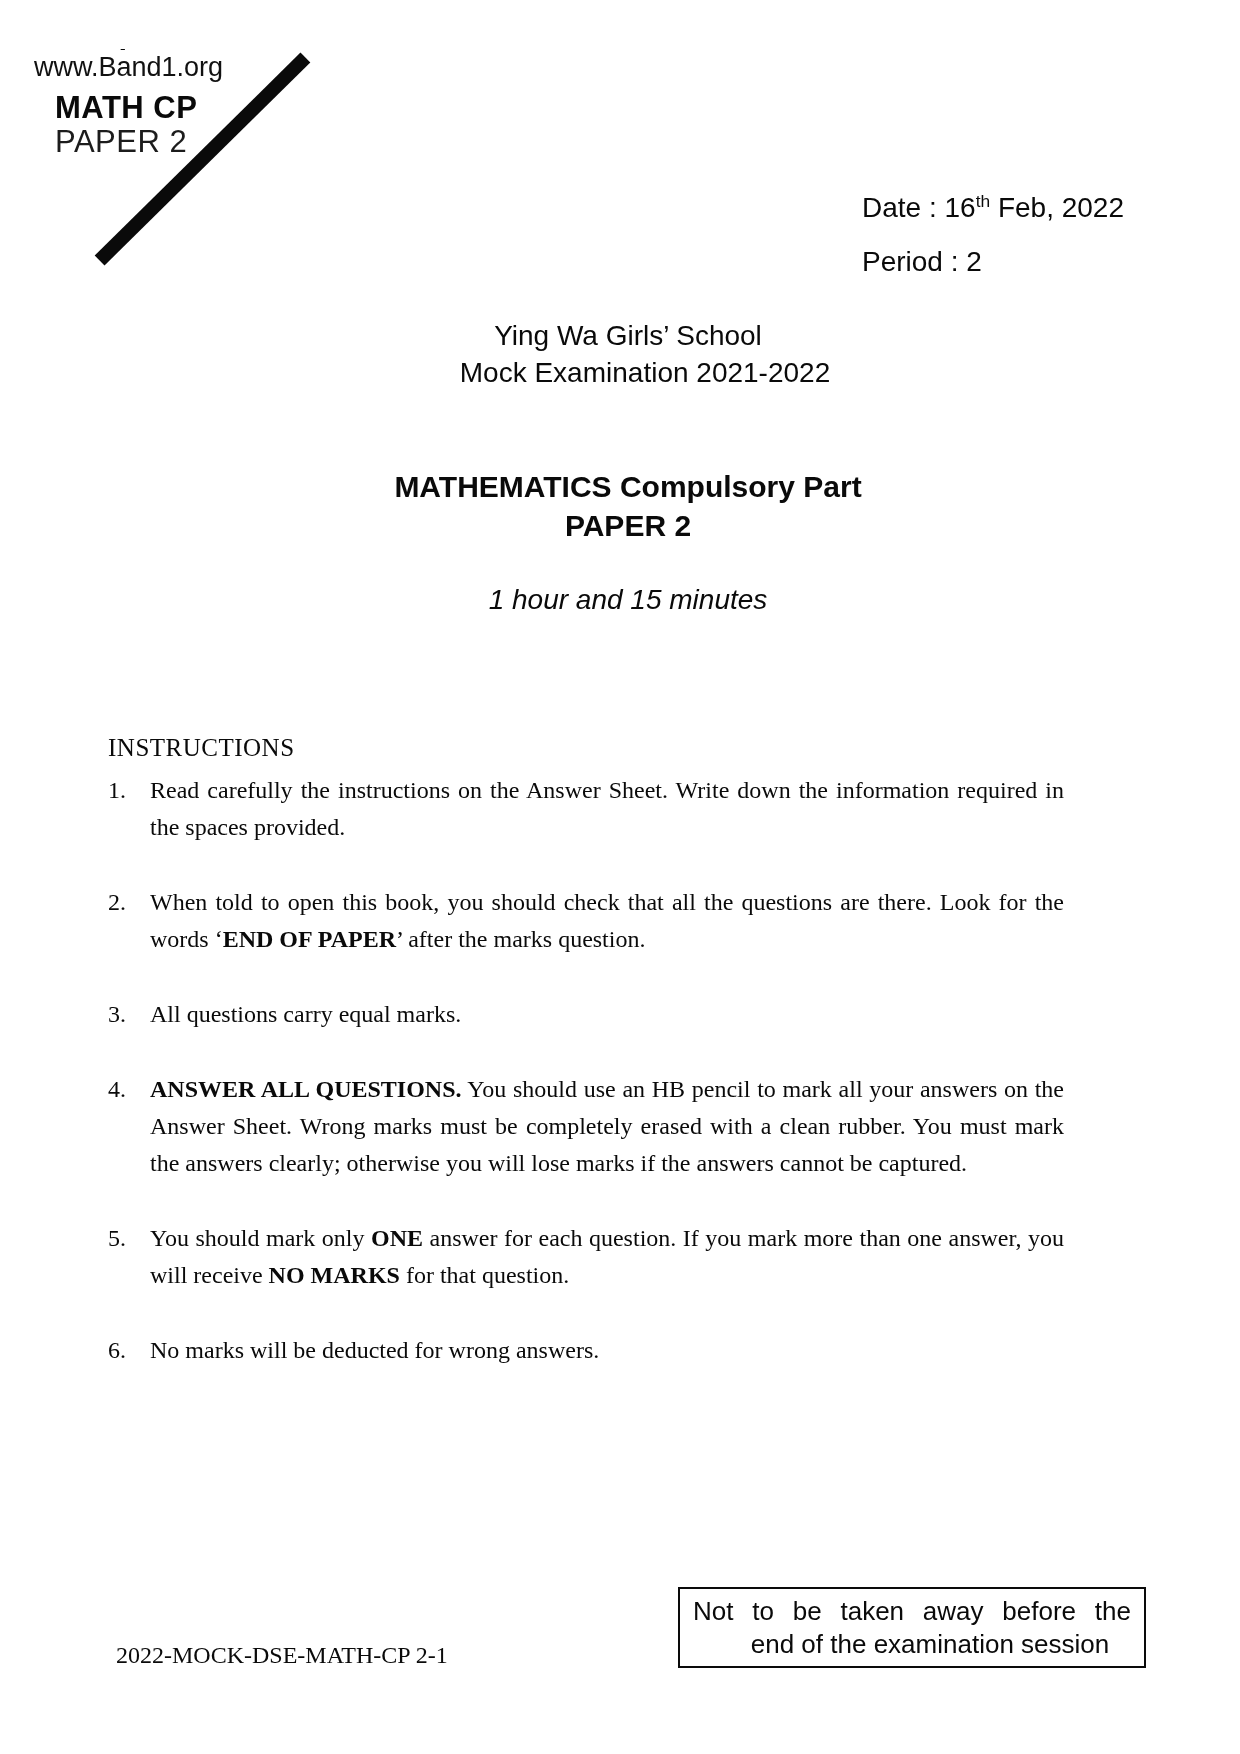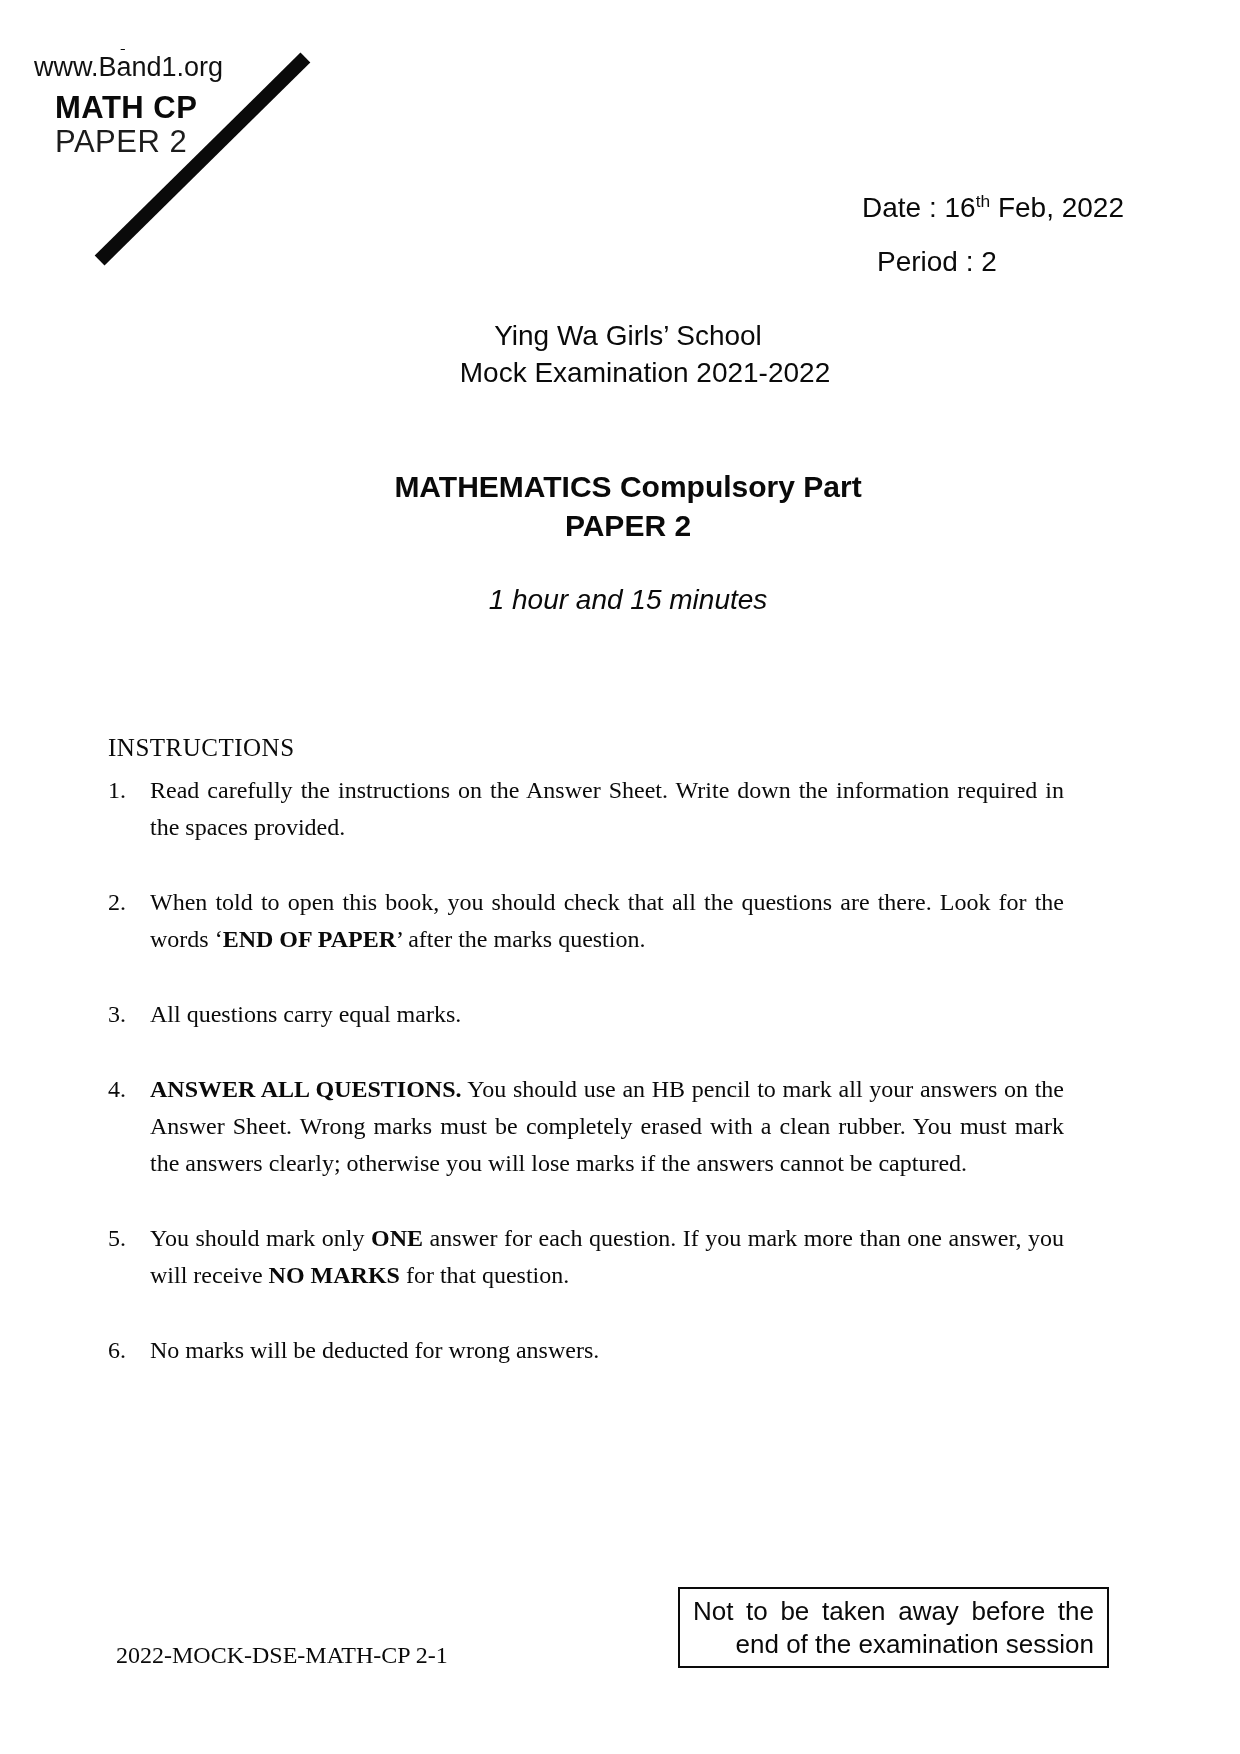--- a/index.html
+++ b/index.html
@@ -31,21 +31,21 @@
   .stripe {
     left: 58px; top: 152px;
     width: 289px; height: 14px;
     background: #0a0a0a;
     transform: rotate(-44.6deg);
     z-index: 0;
   }
 
   
   .date-line { left: 862px; top: 192px; font-size: 28px; white-space: nowrap; }
-  .period-line { left: 862px; top: 246px; font-size: 28px; white-space: nowrap; margin-left: 15px; }
+  .period-line { left: 862px; top: 246px; font-size: 28px; white-space: nowrap; }
   sup { font-size: 62%; vertical-align: super; line-height: 0; }
 
   
   .centerline { left: 8px; width: 1240px; text-align: center; white-space: nowrap; }
   .school { top: 320px; font-size: 28px; }
   .examname { top: 357px; font-size: 28px; padding-left: 17px; }
   .title1 { top: 470px; font-size: 30px; font-weight: bold; }
   .title2 { top: 509px; font-size: 30px; font-weight: bold; }
   .duration { top: 584px; font-size: 28px; font-style: italic; }
 
@@ -71,28 +71,28 @@
   .inst-body .b { font-weight: bold; }
 
   
   .footer-code {
     left: 116px; top: 1642px;
     font-family: "Liberation Serif", serif;
     font-size: 24px; white-space: nowrap;
   }
   .notice-box {
     left: 678px; top: 1587px;
-    width: 431px; height: 81px;
+    width: 468px; height: 81px;
     box-sizing: border-box;
     border: 2px solid #0a0a0a;
     padding: 6px 13px 0 13px;
     font-size: 26px; line-height: 33px;
   }
   .notice-l1 { text-align: justify; text-align-last: justify; }
-  .notice-l2 { text-align: right; margin-left: 36px; }
+  .notice-l2 { text-align: center; margin-left: 36px; }
 </style>
 </head>
 <body>
 
 <div class="page">
 
   <div class="abs corner-line corner-mockexam">Mock Exam</div>
   <div class="abs watermark">www.Band1.org</div>
   <div class="abs corner-line corner-mathcp">MATH CP</div>
   <div class="abs corner-line corner-paper2">PAPER 2</div>

